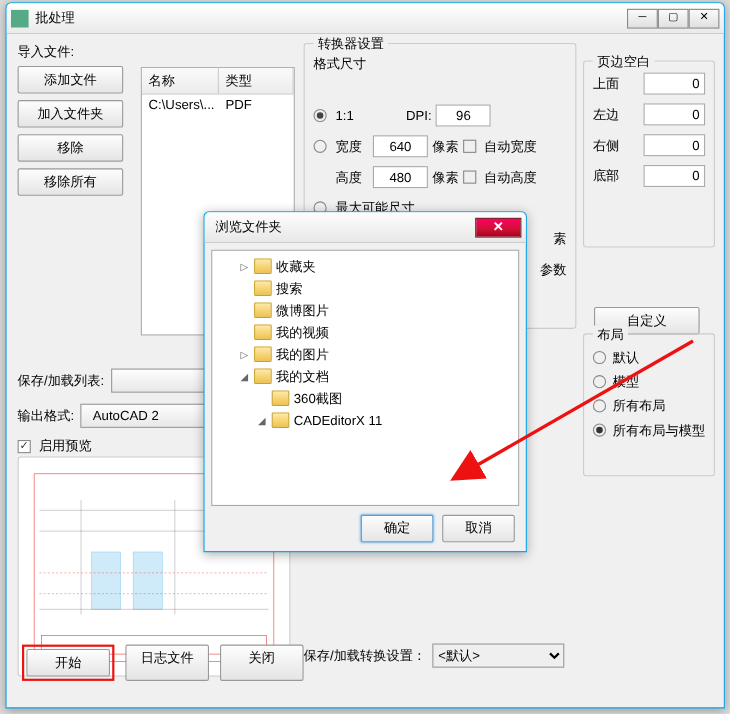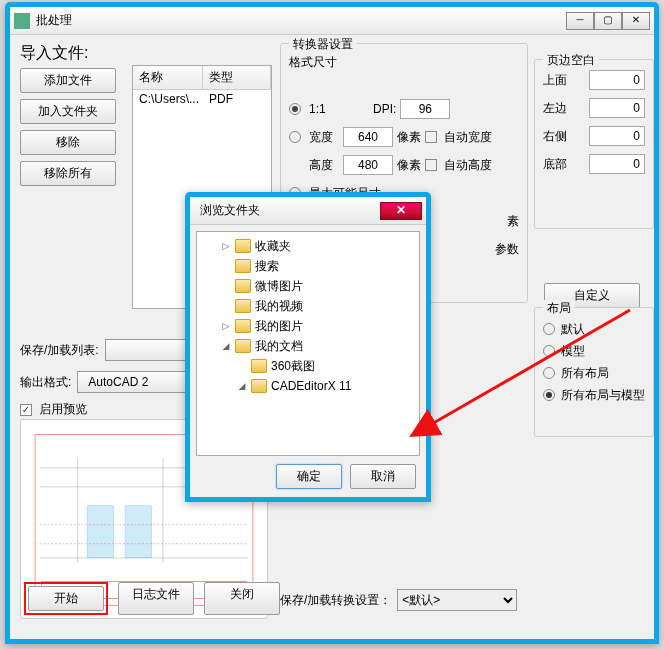--- a/index.html
+++ b/index.html
@@ -1,28 +1,28 @@
 <!DOCTYPE html>
 <html><head>
 <meta charset="utf-8">
 <style>
 *{box-sizing:border-box;margin:0;padding:0;font-family:"Microsoft YaHei","SimSun",Arial,sans-serif;font-size:12px}
 body{background:#ddd;width:664px;height:649px;position:relative;overflow:hidden}
-.window{position:absolute;background:#f0f0f0;border:5px solid #0ea5e9;border-radius:5px 5px 0 0;box-shadow:0 2px 10px rgba(0,0,0,.3)}
+.window{position:absolute;background:#f0f0f0;border:1px solid #0ea5e9;border-radius:5px 5px 0 0;box-shadow:0 2px 10px rgba(0,0,0,.3)}
 .titlebar{height:28px;background:linear-gradient(#fff,#eaeaea);border-bottom:1px solid #ccc;display:flex;align-items:center;padding:0 4px;border-radius:5px 5px 0 0}
 .titlebar .t-icon{width:16px;height:16px;background:#5a8;margin-right:6px}
 .titlebar .t-title{flex:1}
 .winbtns{display:flex;gap:0}
 .winbtn{width:28px;height:18px;border:1px solid #888;background:linear-gradient(#fafafa,#e0e0e0);text-align:center;line-height:14px;font-family:Arial;font-size:10px;cursor:default}
 .main{left:5px;top:2px;width:654px;height:642px}
 .main-body{padding:8px 10px;height:calc(100% - 28px);position:relative}
 .btn{display:inline-block;min-width:76px;padding:3px 0;background:linear-gradient(#fdfdfd,#e5e5e5);border:1px solid #999;border-radius:2px;text-align:center;cursor:default}
 .btn.wide{min-width:90px}
 .section-l{position:absolute;left:10px;top:8px;width:250px}
-.section-l .lbl{font-size:16px;margin-bottom:4px;display:block}
+.section-l .lbl{font-size:12px;margin-bottom:4px;display:block}
 .btncol{display:flex;flex-direction:column;gap:6px;width:96px;float:left}
 .filelist{position:absolute;left:112px;top:22px;width:140px;height:244px;background:#fff;border:1px solid #aaa}
 .filelist .hdr{display:flex;border-bottom:1px solid #ccc;background:linear-gradient(#fafafa,#ececec)}
 .filelist .hdr span{padding:3px 6px;border-right:1px solid #ccc}
 .filelist .row{display:flex;padding:2px 6px}
 .filelist .row span:first-child{width:70px;overflow:hidden;white-space:nowrap}
 .group{position:absolute;border:1px solid #ccc;border-radius:3px;padding:10px 8px 8px}
 .group .gt{position:absolute;top:-8px;left:8px;background:#f0f0f0;padding:0 4px}
 .g-conv{left:270px;top:8px;width:248px;height:260px}
 .g-conv .subt{margin-bottom:24px}
@@ -53,21 +53,21 @@
 .g-out .orow{display:flex;gap:6px;align-items:center}
 .g-out input[type=text]{flex:1;height:22px;border:1px solid #aaa;padding:0 4px;background:#fff}
 .g-out .browse{min-width:56px;background:linear-gradient(#cde6f9,#a5cdf0);border:1px solid #5a9ad0;border-radius:2px;padding:3px 10px;box-shadow:0 0 3px #7ab8e8}
 .g-set{position:absolute;left:270px;top:554px;width:374px;display:flex;align-items:center;gap:6px}
 .g-set select{width:120px;height:22px;border:1px solid #999}
 .footer{position:absolute;left:0;bottom:24px;width:100%;display:flex;justify-content:flex-start;gap:10px;padding:0 14px}
 .red-box{border:2px solid #e11;padding:2px}
 .arrow{position:absolute;pointer-events:none;z-index:50}
 
 
-.dlg{left:185px;top:192px;width:246px;height:310px;z-index:40}
+.dlg{left:185px;top:192px;width:294px;height:310px;z-index:40}
 .dlg .titlebar{background:linear-gradient(#fdfdfd,#e8e8e8)}
 .dlg-body{padding:6px;height:calc(100% - 28px);display:flex;flex-direction:column}
 .tree{flex:1;background:#fff;border:1px solid #aaa;overflow:auto;padding:4px 0}
 .tree .node{display:flex;align-items:center;height:20px;padding-left:12px;white-space:nowrap}
 .tree .node .tri{width:10px;font-size:9px;color:#666;text-align:center}
 .tree .node .fico{width:16px;height:14px;background:linear-gradient(#fde9a8,#f0c24b);border:1px solid #c9a227;margin:0 4px;border-radius:1px}
 .tree .node.lvl1{padding-left:24px}
 .tree .node.lvl2{padding-left:40px}
 .dlg-foot{display:flex;justify-content:flex-end;gap:8px;padding:8px 4px 2px}
 .dlg-foot .btn{min-width:66px}

